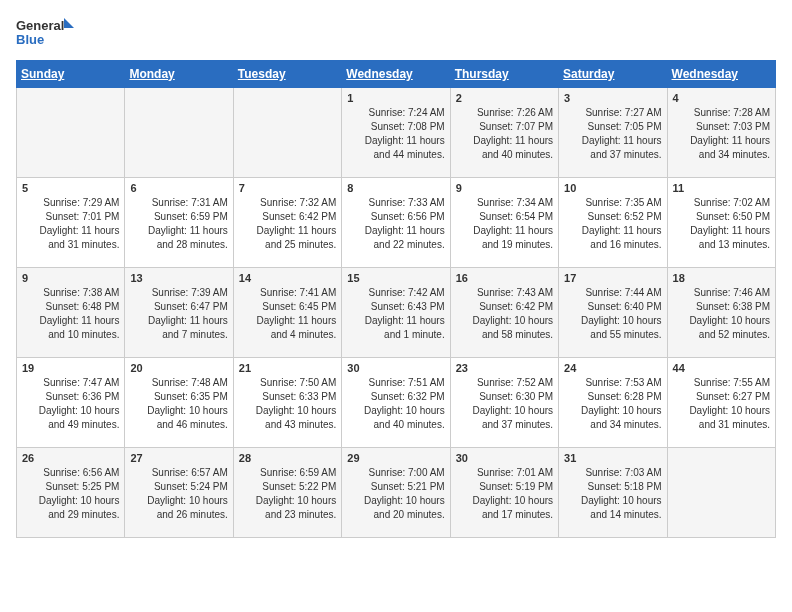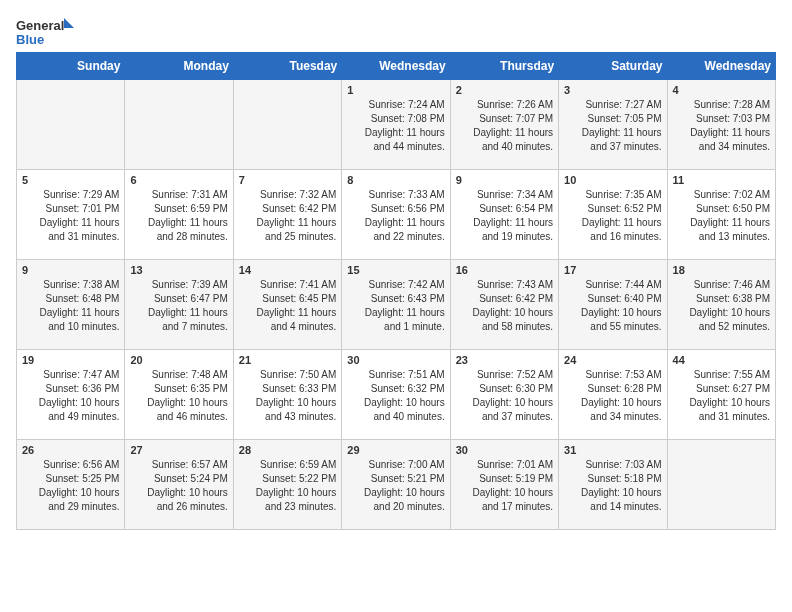--- a/index.html
+++ b/index.html
@@ -7,20 +7,21 @@
       font-family: Arial, sans-serif;
       background: #fff;
       width: 792px;
       min-height: 612px;
       padding: 16px;
     }
     .header {
       display: flex;
       align-items: center;
       justify-content: space-between;
+      margin-bottom: 8px;
     }
     .logo {
       display: flex;
       align-items: center;
       gap: 4px;
     }
     .title-block {
       text-align: right;
     }
     .month-title {
@@ -38,22 +39,23 @@
       width: 100%;
       border-collapse: collapse;
       table-layout: fixed;
     }
     thead th {
       background-color: #2a6dc0;
       color: #fff;
       font-size: 12px;
       font-weight: bold;
       padding: 6px 4px;
-      text-align: right;
+      text-align: left;
       border: 1px solid #2a6dc0;
+      text-decoration: underline;
     }
     tbody td {
       border: 1px solid #ccc;
       vertical-align: top;
       padding: 4px 5px;
       font-size: 10.5px;
       color: #333;
       height: 90px;
       background: #fff;
     }

